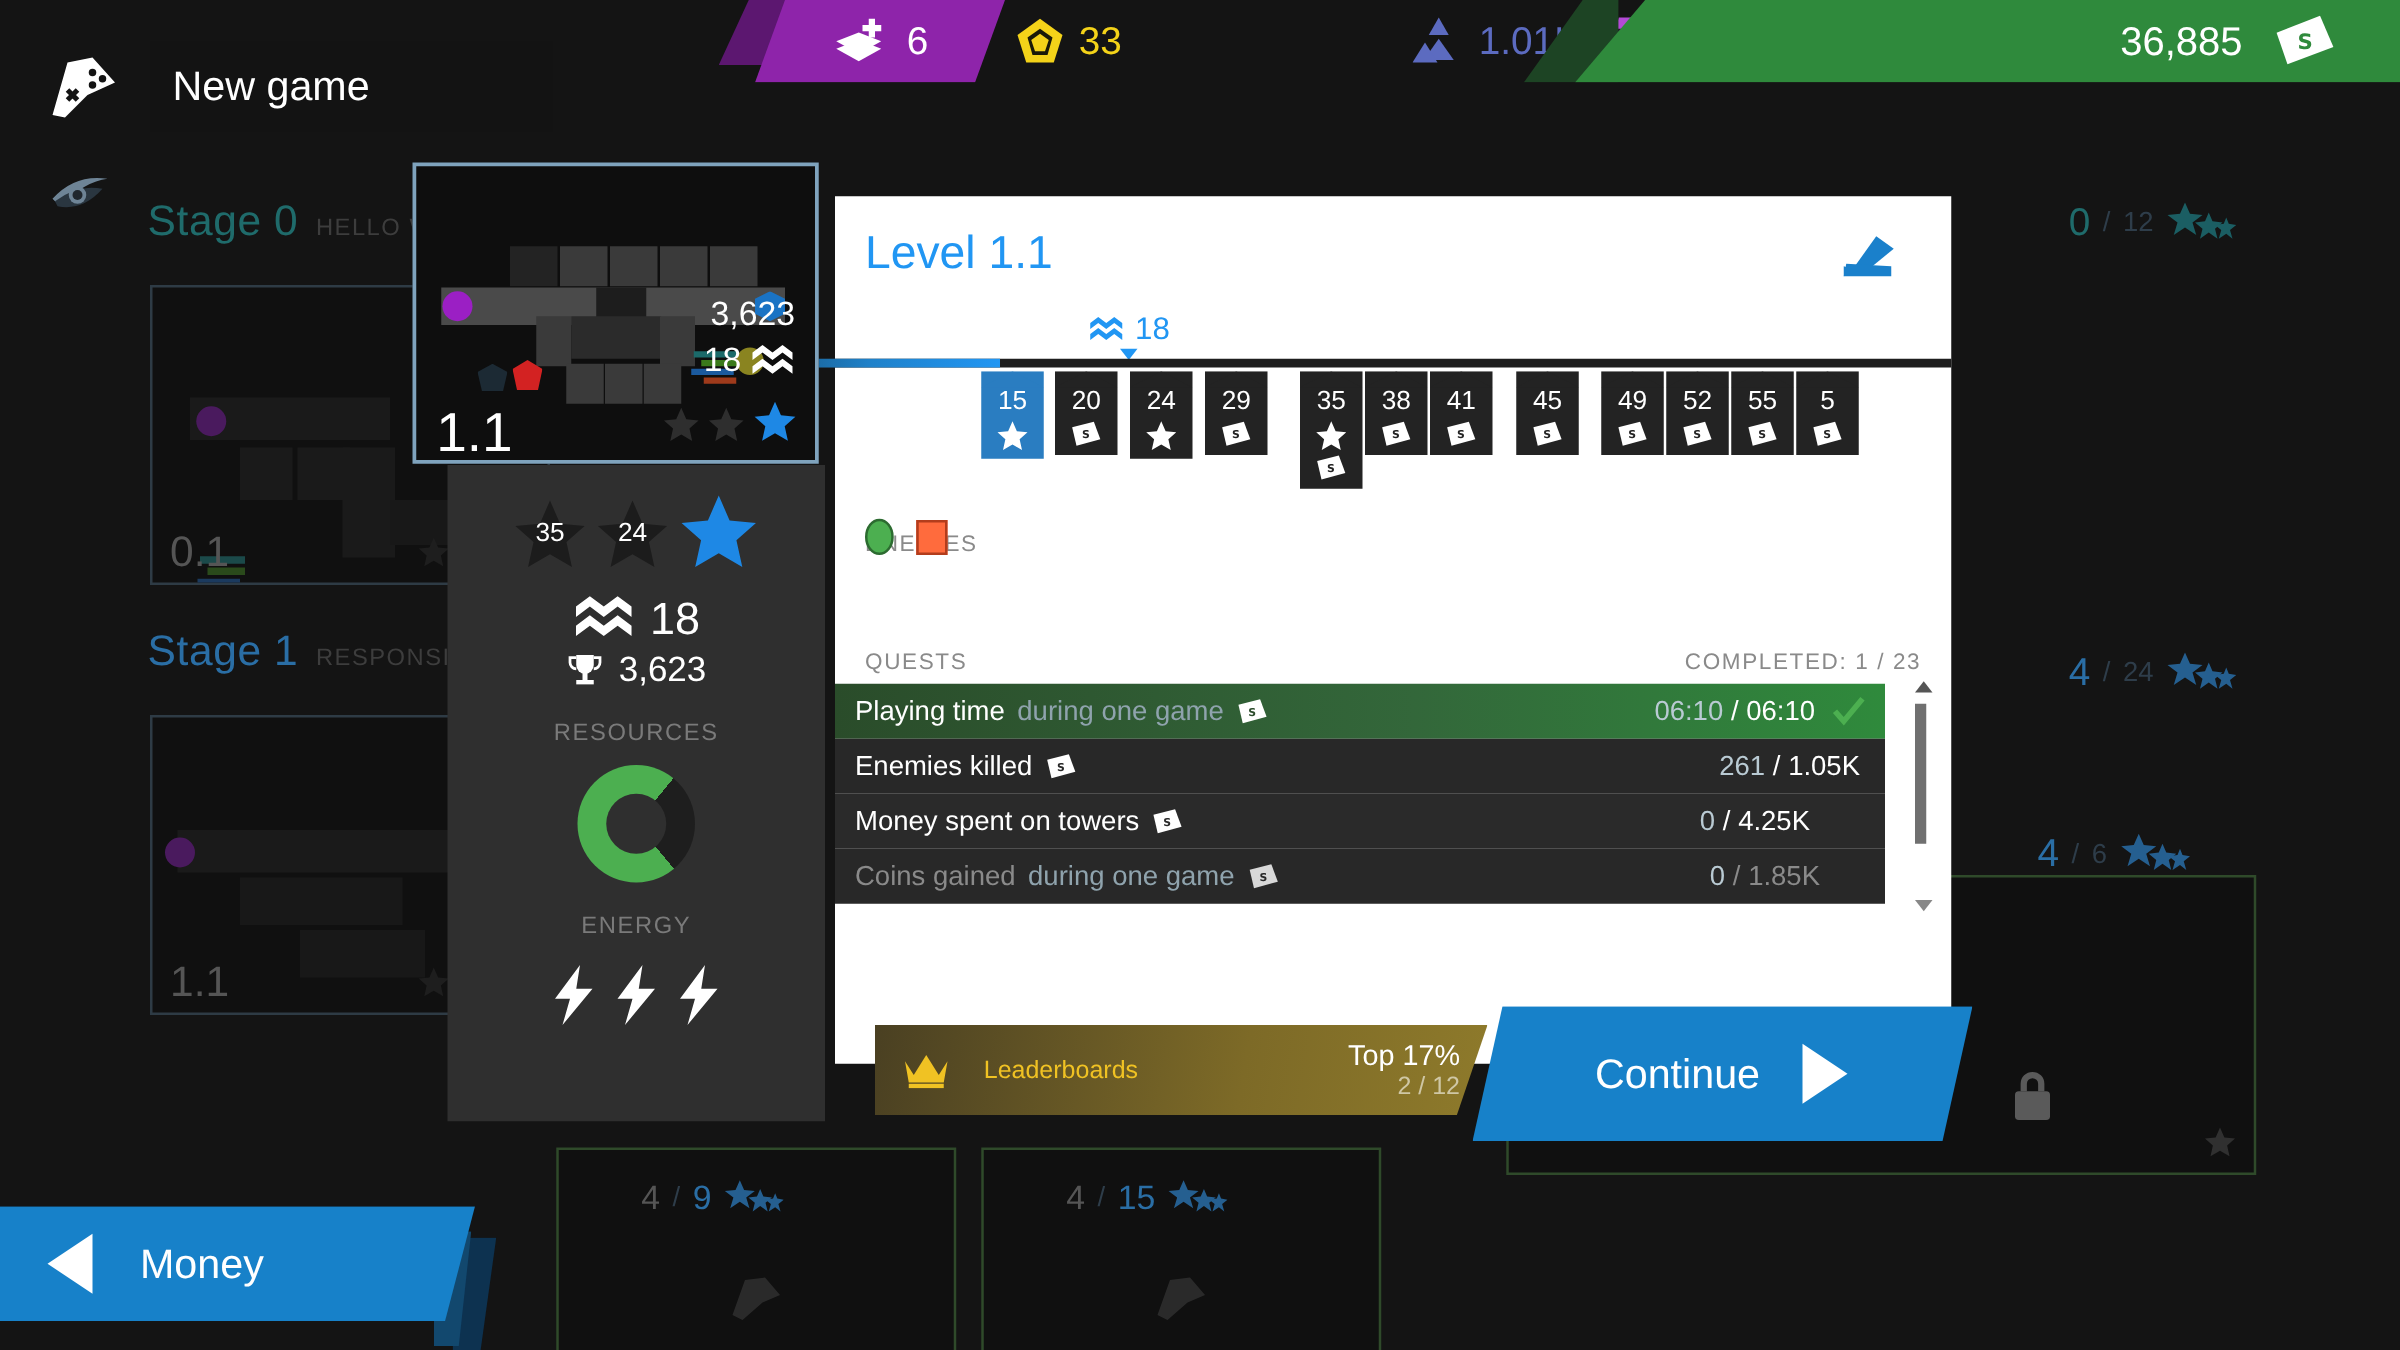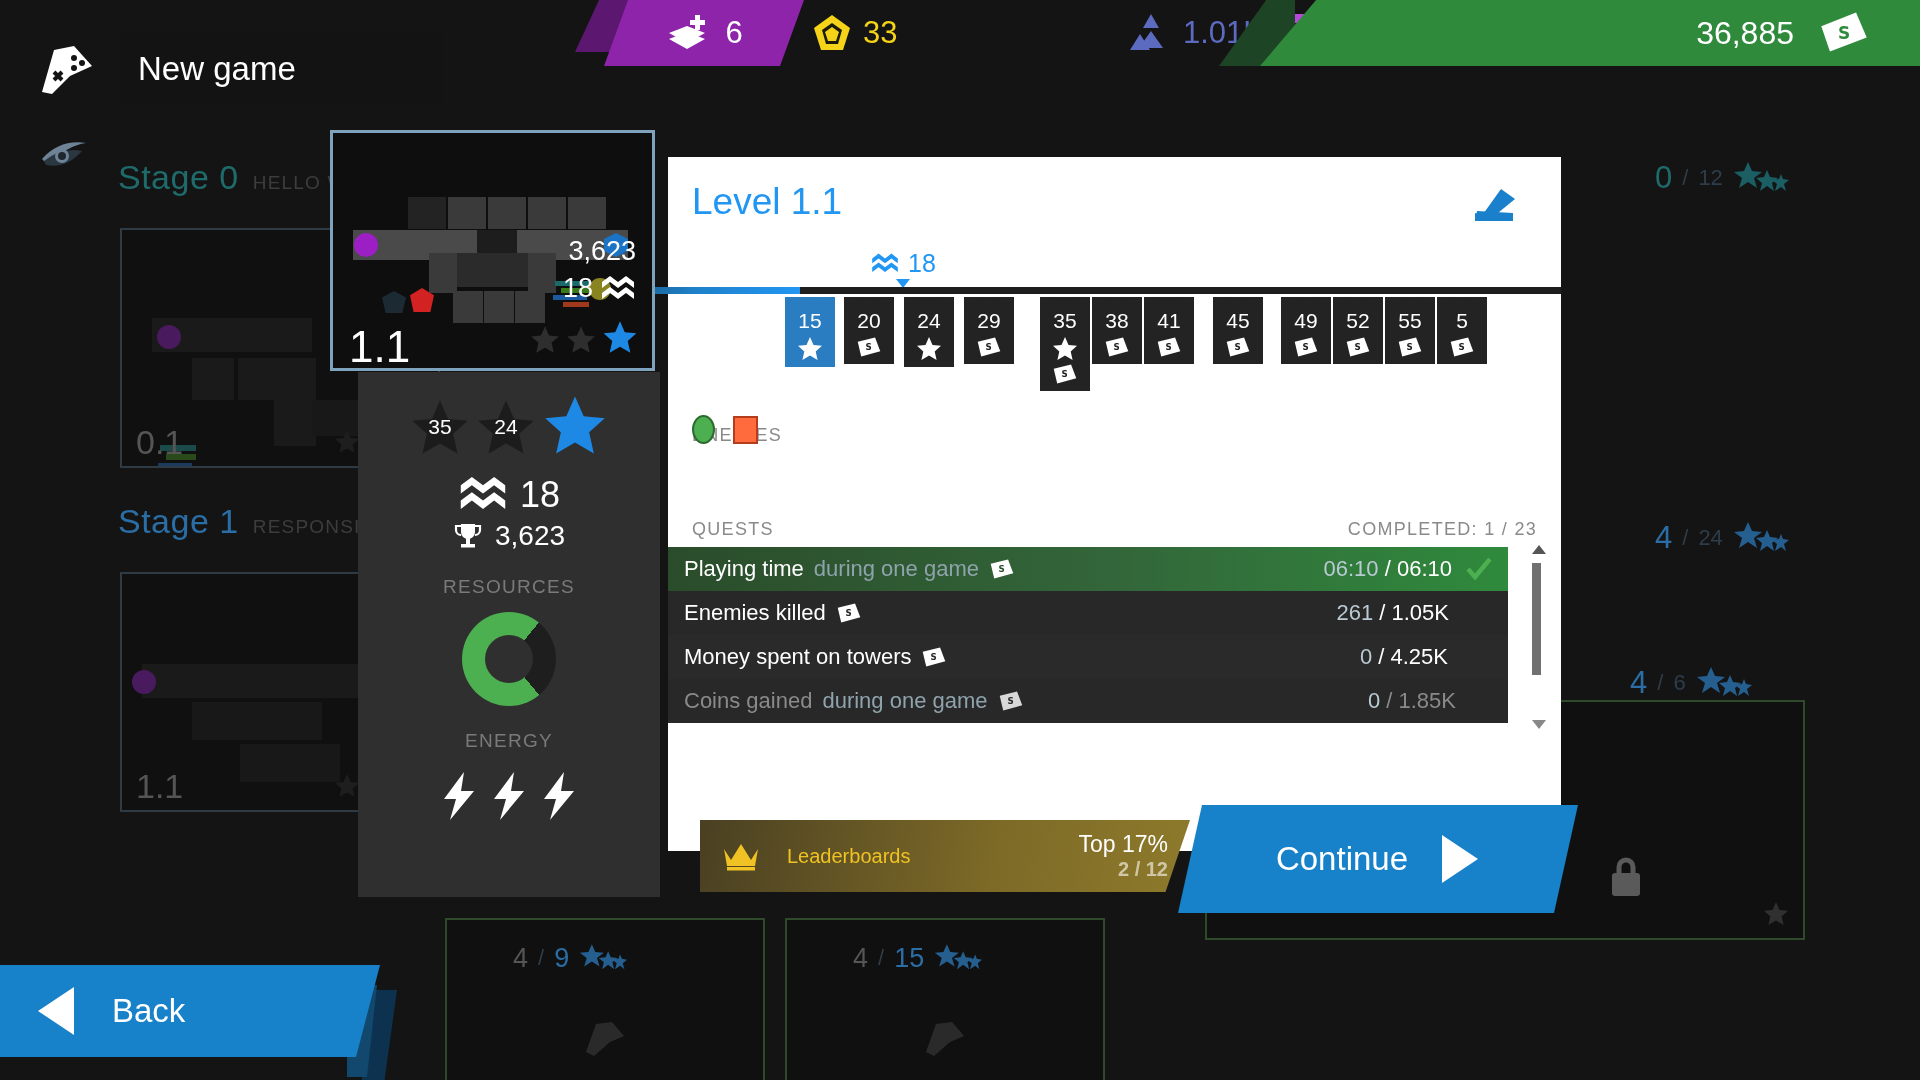--- a/index.html
+++ b/index.html
@@ -143,21 +143,21 @@
 
   .leaderboards {
     position:absolute; left:700px; top:820px; width:490px; height:72px;
     background:linear-gradient(100deg,#4a4022 0%,#7d6a27 60%,#8e7a2b 100%);
     clip-path:polygon(0 0,100% 0,95% 100%,0 100%);
     display:flex; align-items:center; padding:0 22px; z-index:32;
   }
   .lb-name { color:#f0c223; font-size:20px; margin-left:27px; }
   .lb-right { margin-left:auto; text-align:right; line-height:1.15; }
   .lb-top { font-size:23px; color:#fff; }
-  .lb-rank { font-size:20px; color:#cfc7a5;font-weight:bold; }
+  .lb-rank { font-size:20px; color:#cfc7a5; }
 
   .continue {
     position:absolute; left:1178px; top:805px; width:400px; height:108px;
     background:#1781c9; clip-path:polygon(6% 0,100% 0,94% 100%,0 100%);
     display:flex; align-items:center; justify-content:center; gap:30px; z-index:33;
     cursor:pointer;
   }
   .continue .txt { font-size:33px; }
 
   .back-btn {
@@ -717,21 +717,21 @@
         <div class="q-val">
           <span class="cur">06:10</span>
           <span> / </span>
           <span>06:10</span>
         </div>
         <svg class="ic q-check" width="26" height="24" viewBox="0 0 26 24">
             <polyline points="2,12 9,20 24,2" stroke="#4caf50" stroke-width="4.5" fill="none"></polyline>
           </svg>
       </div>
 
-      <div class="q-row alt" style="padding-right:59px">
+      <div class="q-row alt" style="padding-right:20px">
         <div class="q-name">
           <span>Enemies killed</span>
           <svg class="ic" width="26" height="22" viewBox="0 0 30 24">
               <polygon points="2,6 22,1 28,17 6,23" fill="#fff"></polygon>
               <text x="11" y="16" font-size="10" font-weight="bold" fill="#282828" font-family="DejaVu Sans, sans-serif">S</text>
             </svg>
         </div>
         <div class="q-val">
           <span class="cur">261</span>
           <span> / </span>
@@ -796,16 +796,16 @@
         <polygon points="4,2 40,26 4,50" fill="#fff"></polygon>
       </svg>
   </div>
 
   <div class="back-wing2"></div>
   <div class="back-wing1"></div>
   <div class="back-btn">
     <svg class="ic" width="42" height="52" viewBox="0 0 42 52">
         <polygon points="38,2 2,26 38,50" fill="#fff"></polygon>
       </svg>
-    <span class="txt">Back</span>
+    <span class="txt">Money</span>
   </div>
 
 </div>
 
 </body></html>

